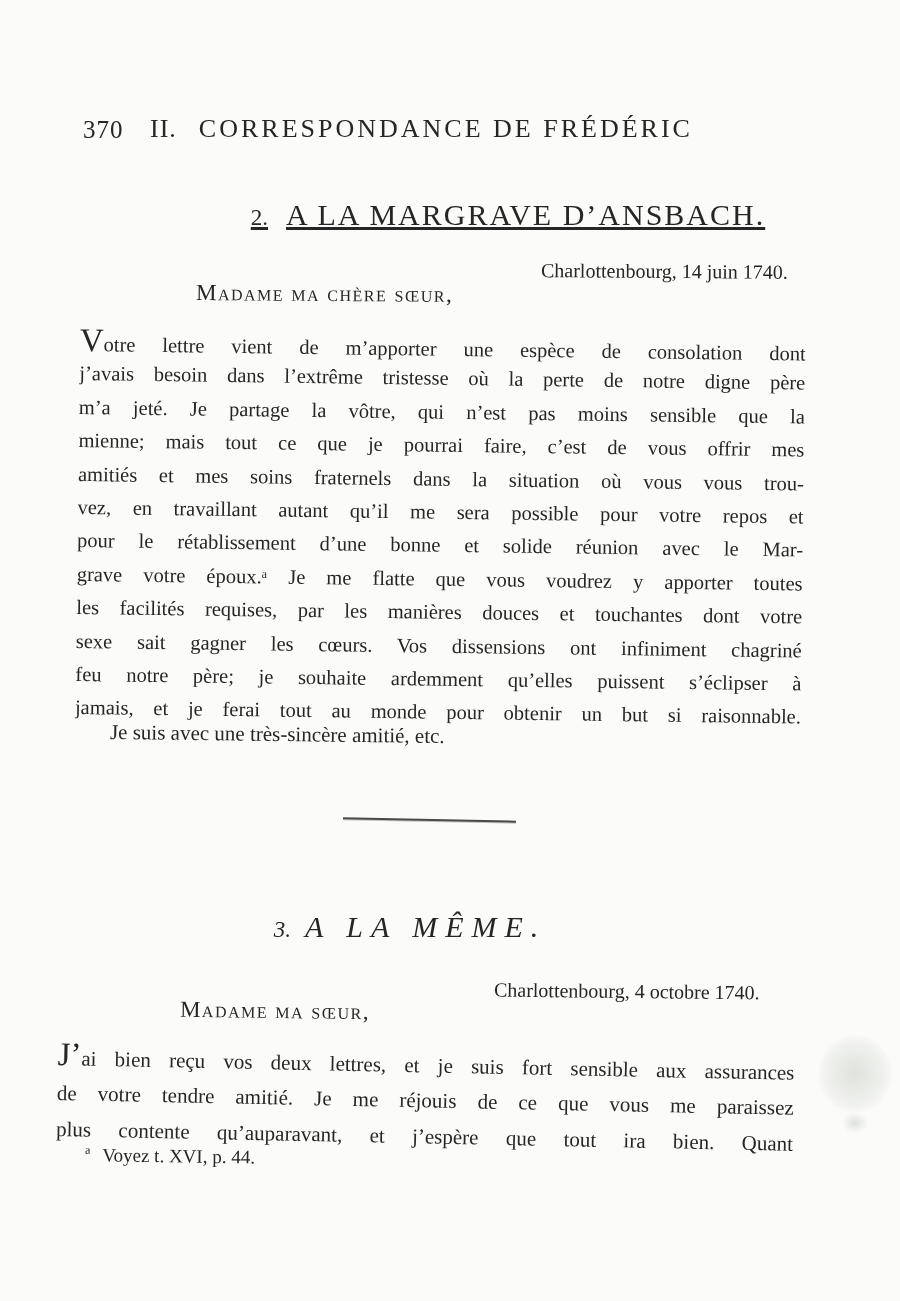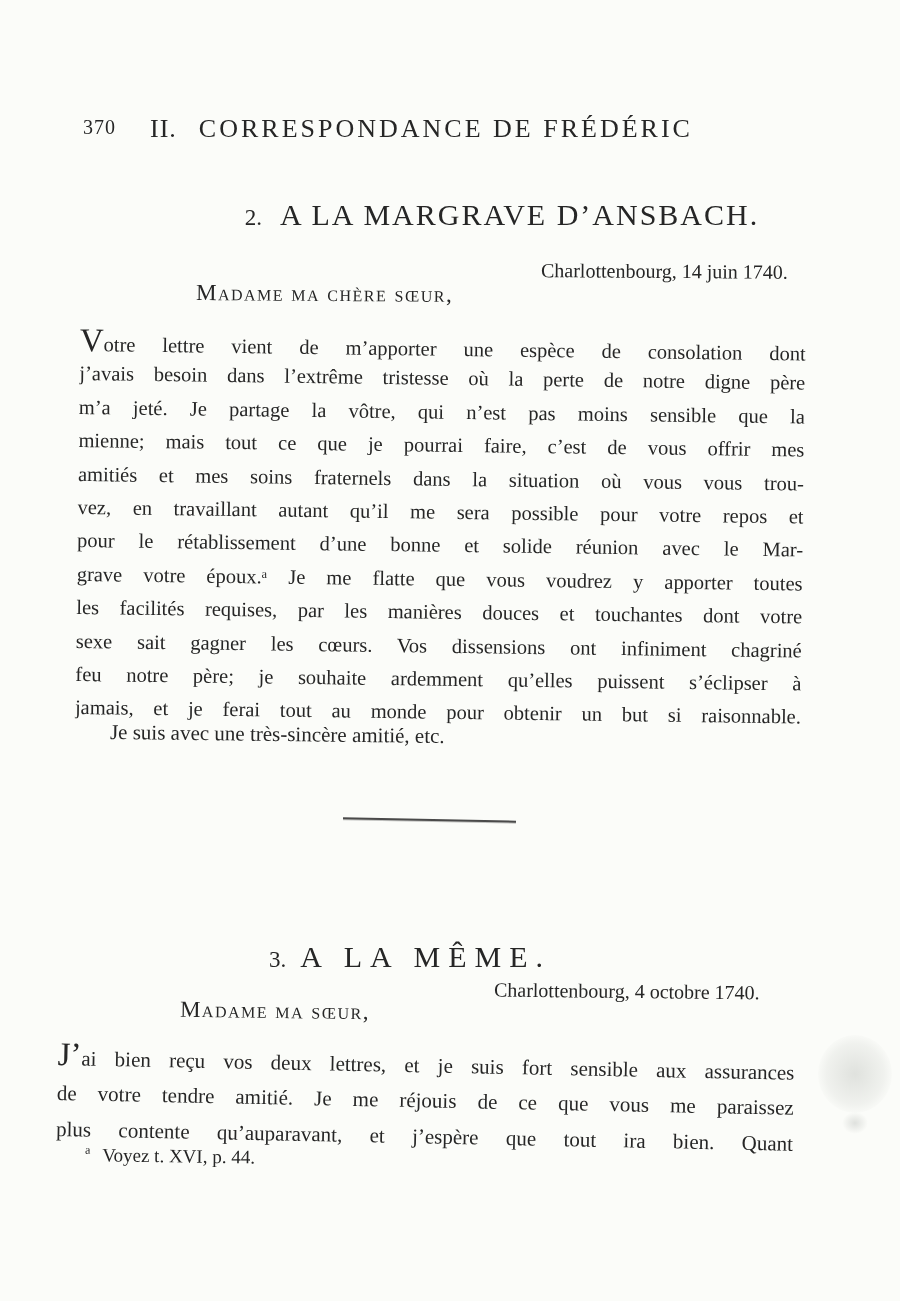--- a/index.html
+++ b/index.html
@@ -13,21 +13,21 @@
     height: 1301px;
     margin: 0 auto;
     background: #fbfcf9;
     color: #262626;
     overflow: hidden;
   }
   
   .page-number {
     position: absolute;
     left: 83px; top: 116px;
-    font-size: 20px;
+    font-size: 25px;
     letter-spacing: 1px;
   }
   .running-header {
     position: absolute;
     left: 150px; top: 114px;
     width: 620px;
     font-size: 26px;
     letter-spacing: 3px;
     white-space: nowrap;
   }
@@ -38,22 +38,22 @@
     position: absolute;
     text-align: center;
     white-space: nowrap;
     font-size: 30px;
   }
   .section-heading .snum {
     font-size: 23px;
     margin-right: 18px;
     letter-spacing: 0;
   }
-  .heading-2 { left: 152px; top: 198px; width: 700px; letter-spacing: 2px; }
-  .heading-3 { left: 130px; top: 940px; width: 560px; letter-spacing: 8px; }
+  .heading-2 { left: 158px; top: 198px; width: 700px; letter-spacing: 2px; text-decoration: underline; }
+  .heading-3 { left: 130px; top: 910px; width: 560px; letter-spacing: 8px; font-style: italic; }
   .heading-3 .snum { margin-right: 14px; }
 
   .dateline {
     position: absolute;
     font-size: 20px;
     white-space: nowrap;
   }
   .dateline-1 { right: 112px; top: 260px; transform: rotate(0.4deg); }
   .dateline-2 { right: 140px; top: 980px; transform: rotate(0.6deg); }
 

